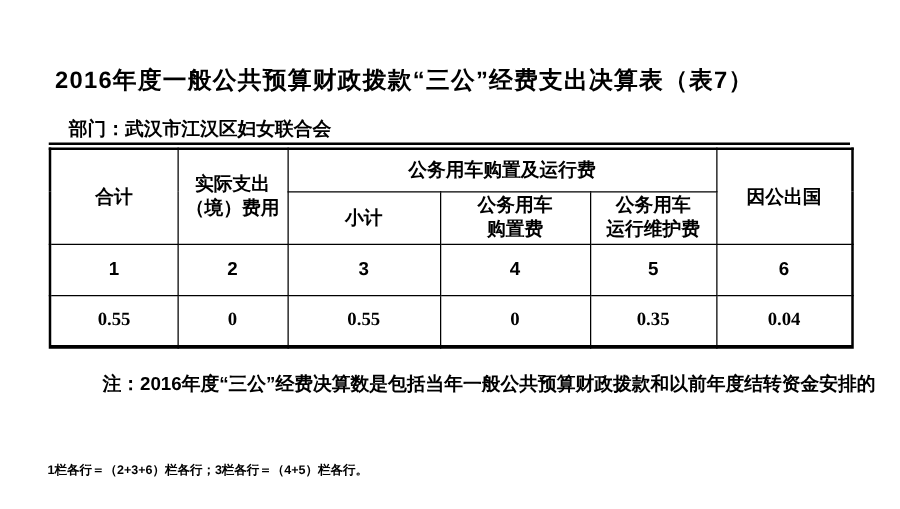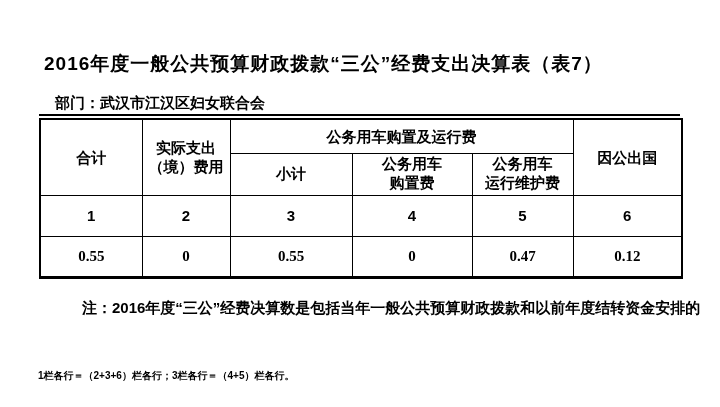--- a/index.html
+++ b/index.html
@@ -47,21 +47,21 @@
     padding: 0;
     font-size: 15px;
     font-weight: bold;
     text-align: center;
     vertical-align: middle;
     line-height: 19px;
     overflow: hidden;
   }
   .fin-table .line { display: block; }
   .row-group  { height: 34px; }
-  .row-sub    { height: 42px; font-family: Liberation Serif, serif; }
+  .row-sub    { height: 42px; }
   .row-num    { height: 41px; }
   .row-val    { height: 41px; font-family: Liberation Serif, serif; }
   .val-cell {
     text-align: right;
     vertical-align: bottom;
     padding: 0 2px 1px 0;
     font-size: 16px;
   }
   .note-block {
     position: absolute;
@@ -135,22 +135,22 @@
         <td>3</td>
         <td>4</td>
         <td>5</td>
         <td>6</td>
       </tr>
       <tr class="row-val">
         <td class="val-cell">0.55</td>
         <td class="val-cell">0</td>
         <td class="val-cell">0.55</td>
         <td class="val-cell">0</td>
-        <td class="val-cell">0.47</td>
-        <td class="val-cell">0.12</td>
+        <td class="val-cell">0.35</td>
+        <td class="val-cell">0.04</td>
       </tr>
     </tbody>
   </table>
 
   <div class="note-block">
     <div>注：2016年度“三公”经费决算数是包括当年一般公共预算财政拨款和以前年度结转资金安排的</div>
   </div>
 
   <div class="formula-line">1栏各行＝（2+3+6）栏各行；3栏各行＝（4+5）栏各行。</div>
 

